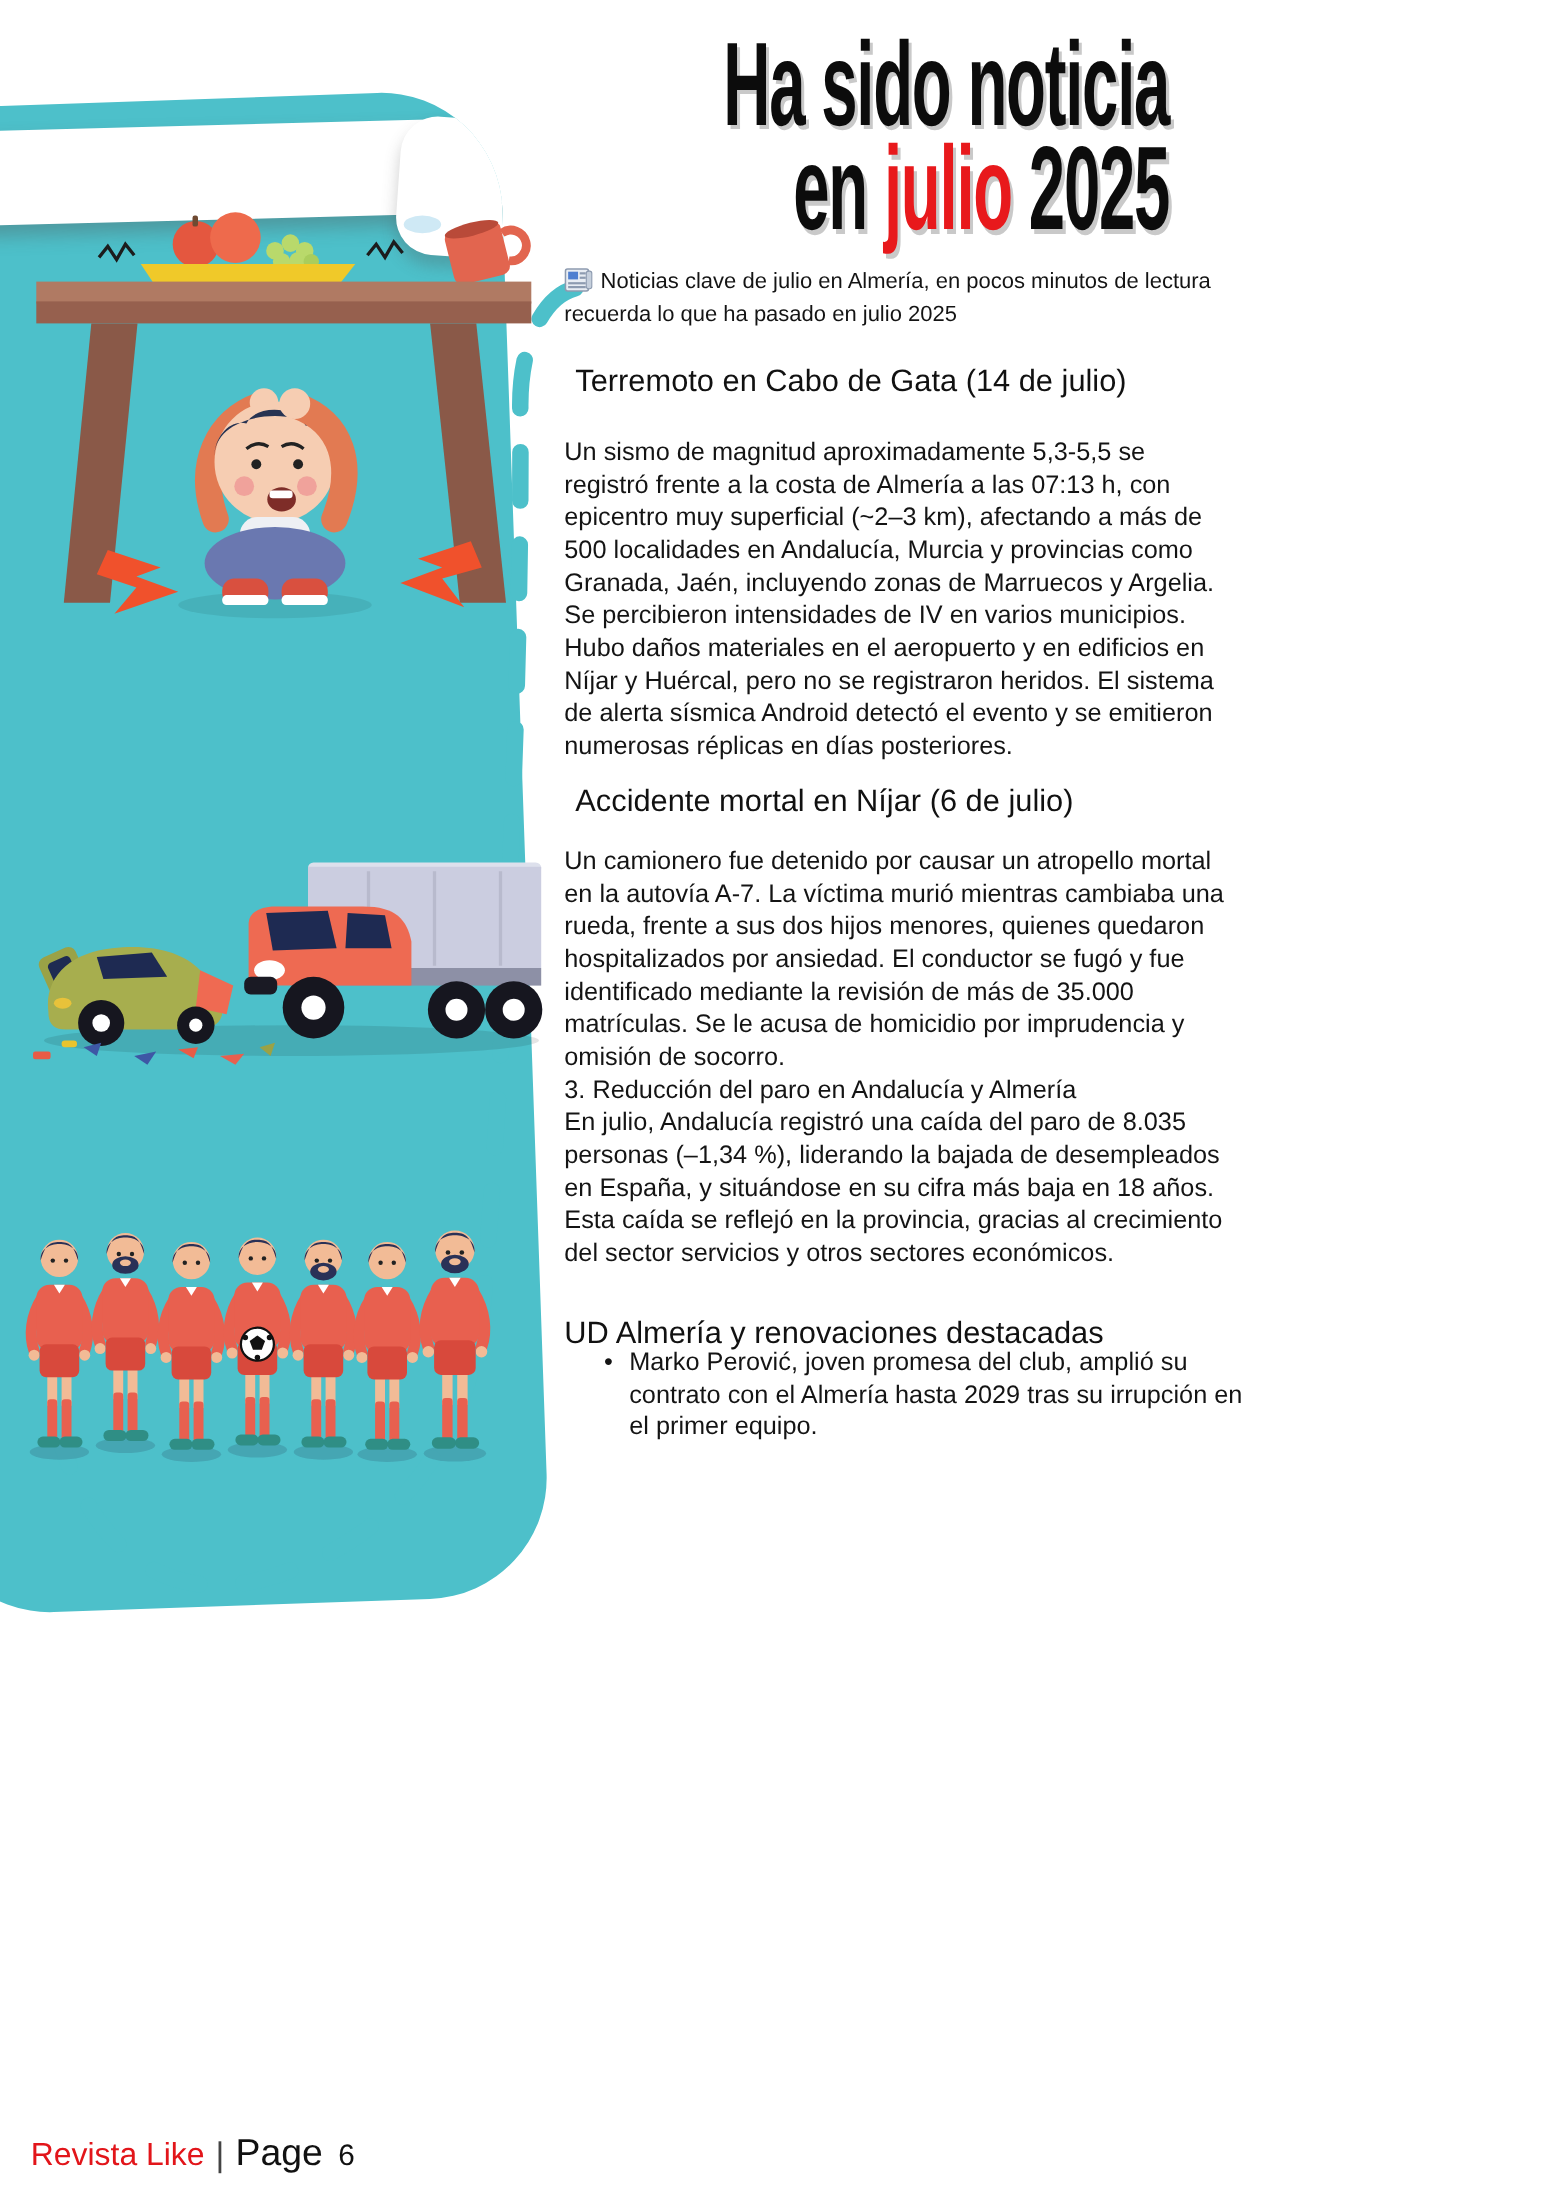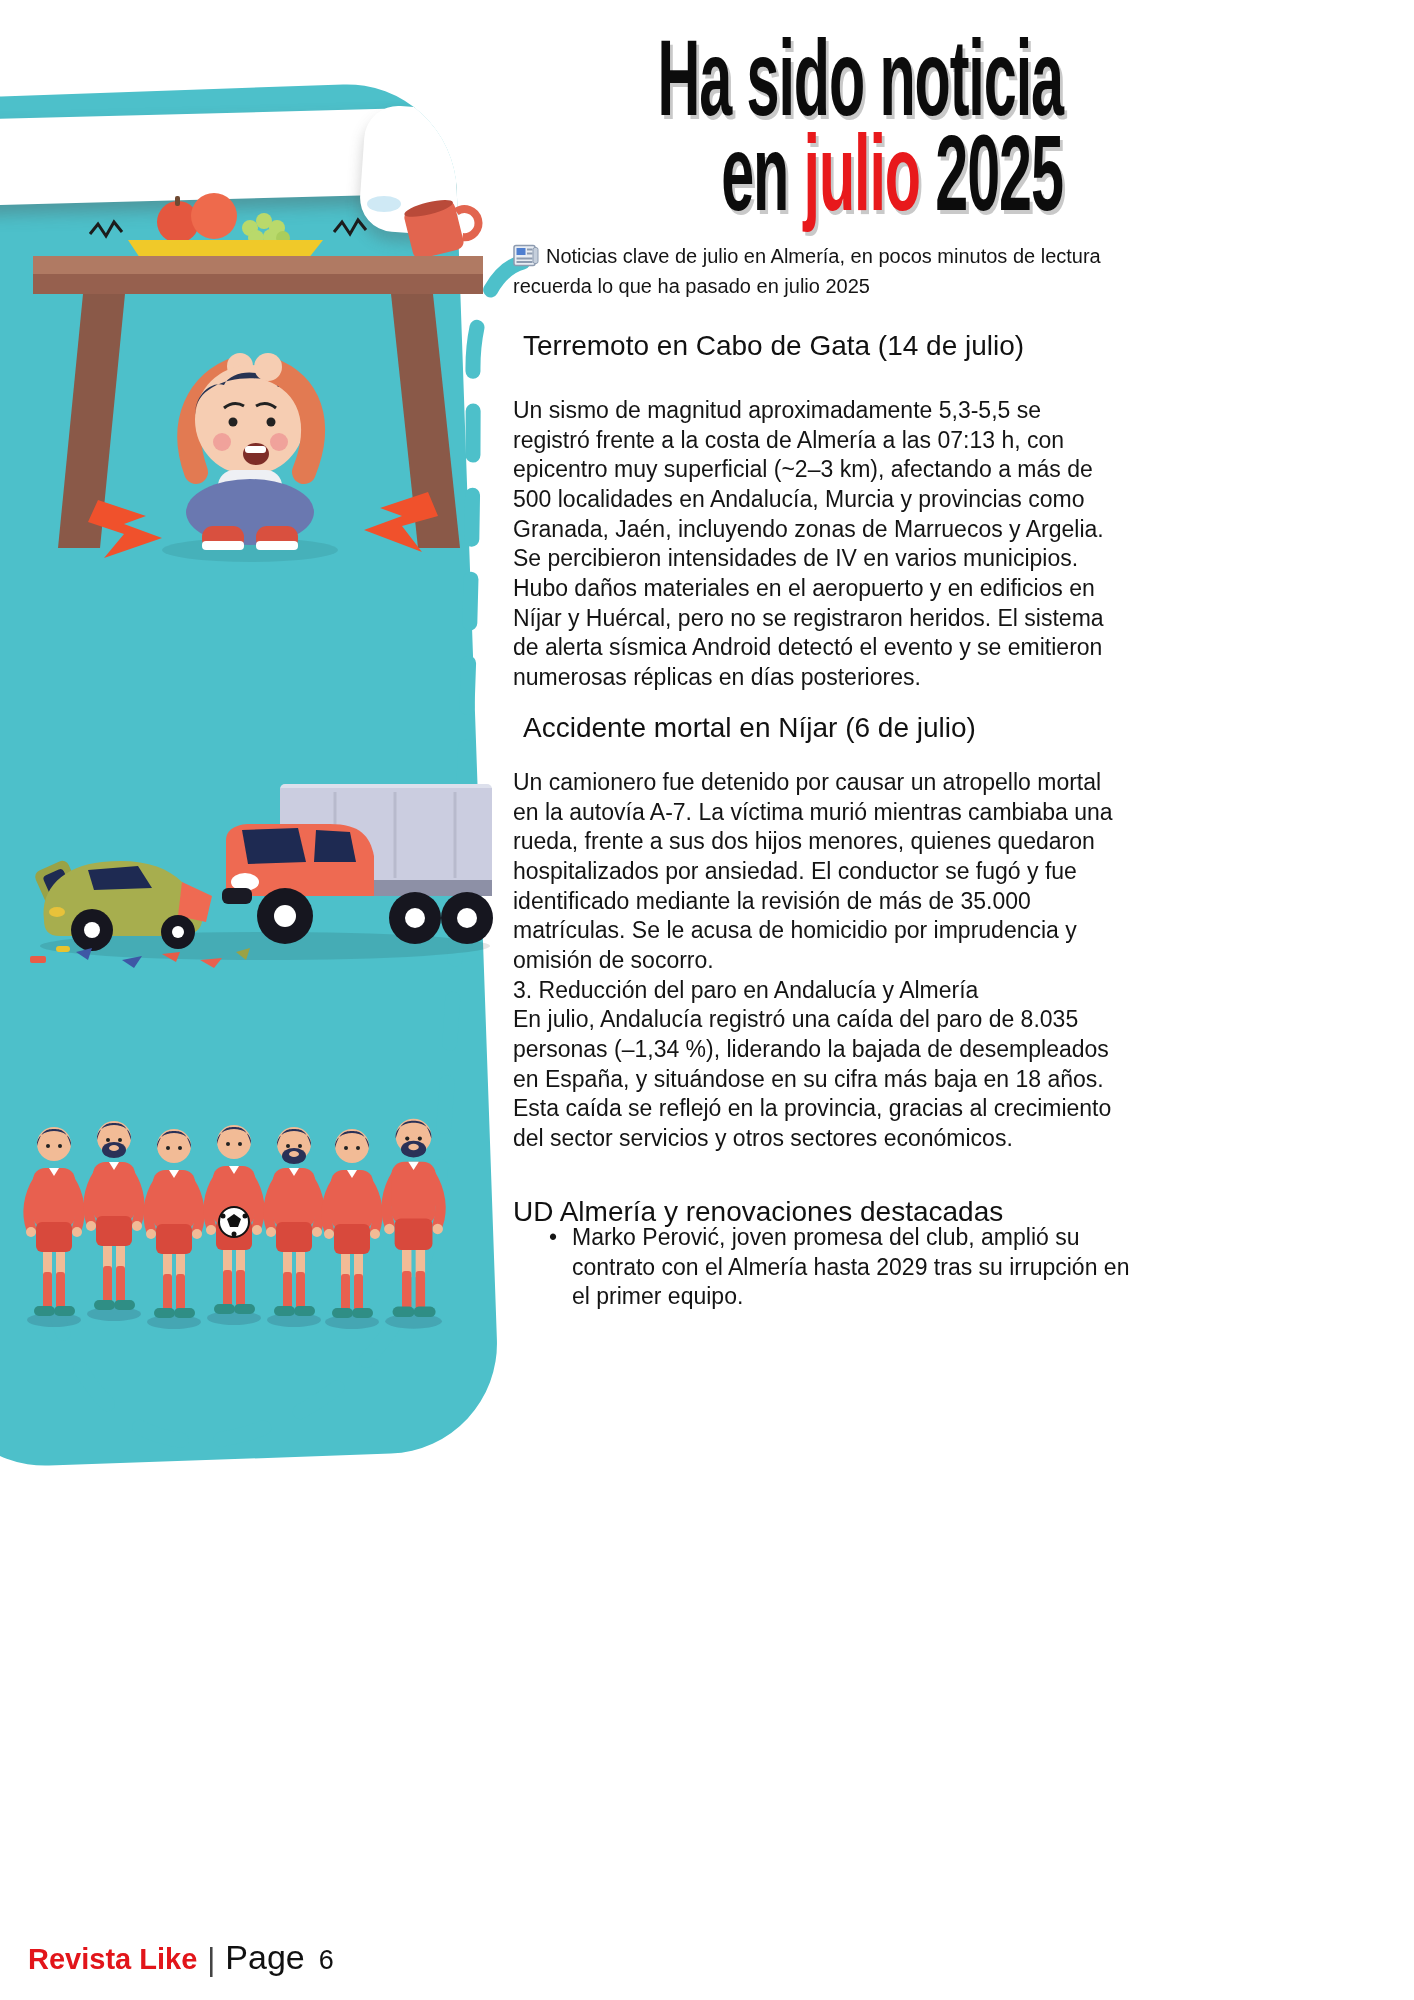--- a/index.html
+++ b/index.html
@@ -51,21 +51,21 @@
   .h3{top:1196px}
   .body-text{font-size:23px;line-height:1.29;white-space:pre-line}
   .p1{top:396px}
   .p2{top:768px}
   .bullets{top:1207px;font-size:23px;line-height:1.29;list-style:none;margin:16px;padding:0}
   .bullets li{position:relative;padding-left:43px;margin-bottom:9px}
   .bullets li::before{content:"\2022";position:absolute;left:20px;top:0;color:#141414}
 
   
   .footer{left:28px;top:1938px;z-index:4;white-space:nowrap}
-  .brand{color:#e2151a;font-weight:bold;font-size:29px}
+  .brand{color:#e2151a;font-weight:normal;font-size:29px}
   .fsep{color:#444;font-size:31px;font-weight:400;margin:0 10px;vertical-align:-1px}
   .plabel{color:#111;font-size:34px}
   .pnum{color:#111;font-size:27px;margin-left:14px}
 </style>
 </head>
 <body>
 
 <div class="abs phone">
   <div class="swoosh"></div>
   <div class="swoosh-end"></div>

